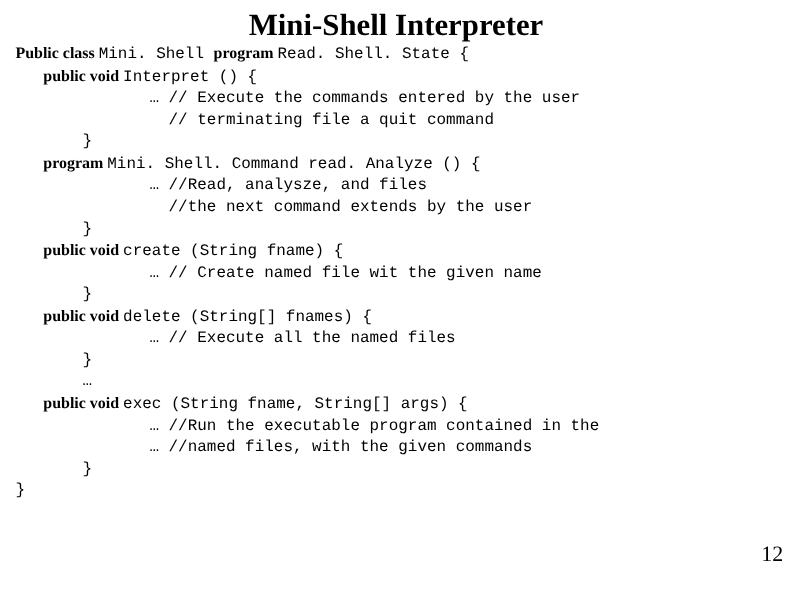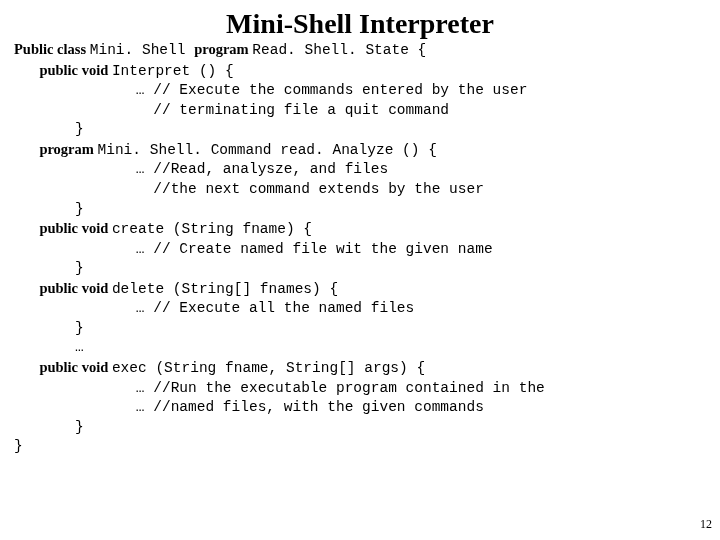--- a/index.html
+++ b/index.html
@@ -25,24 +25,24 @@
     line-height: 1.35;
     white-space: pre;
     padding-left: 14px;
   }
   .code b {
     font-weight: bold;
     font-family: Liberation Serif, serif;
   }
   .pagenum {
     position: absolute;
-    bottom: 8px;
+    bottom: 24px;
     right: 8px;
     font-family: "Times New Roman", Times, serif;
-    font-size: 12px;
+    font-size: 20px;
   }
 </style>
 </head>
 <body>
 
 <div class="title">Mini-Shell Interpreter</div>
 
 <div class="code"><b>Public class </b><span>Mini. Shell </span><b>program </b><span>Read. Shell. State {</span>
 <b>       public void </b><span>Interpret () {</span>
 <span>              … // Execute the commands entered by the user</span>

